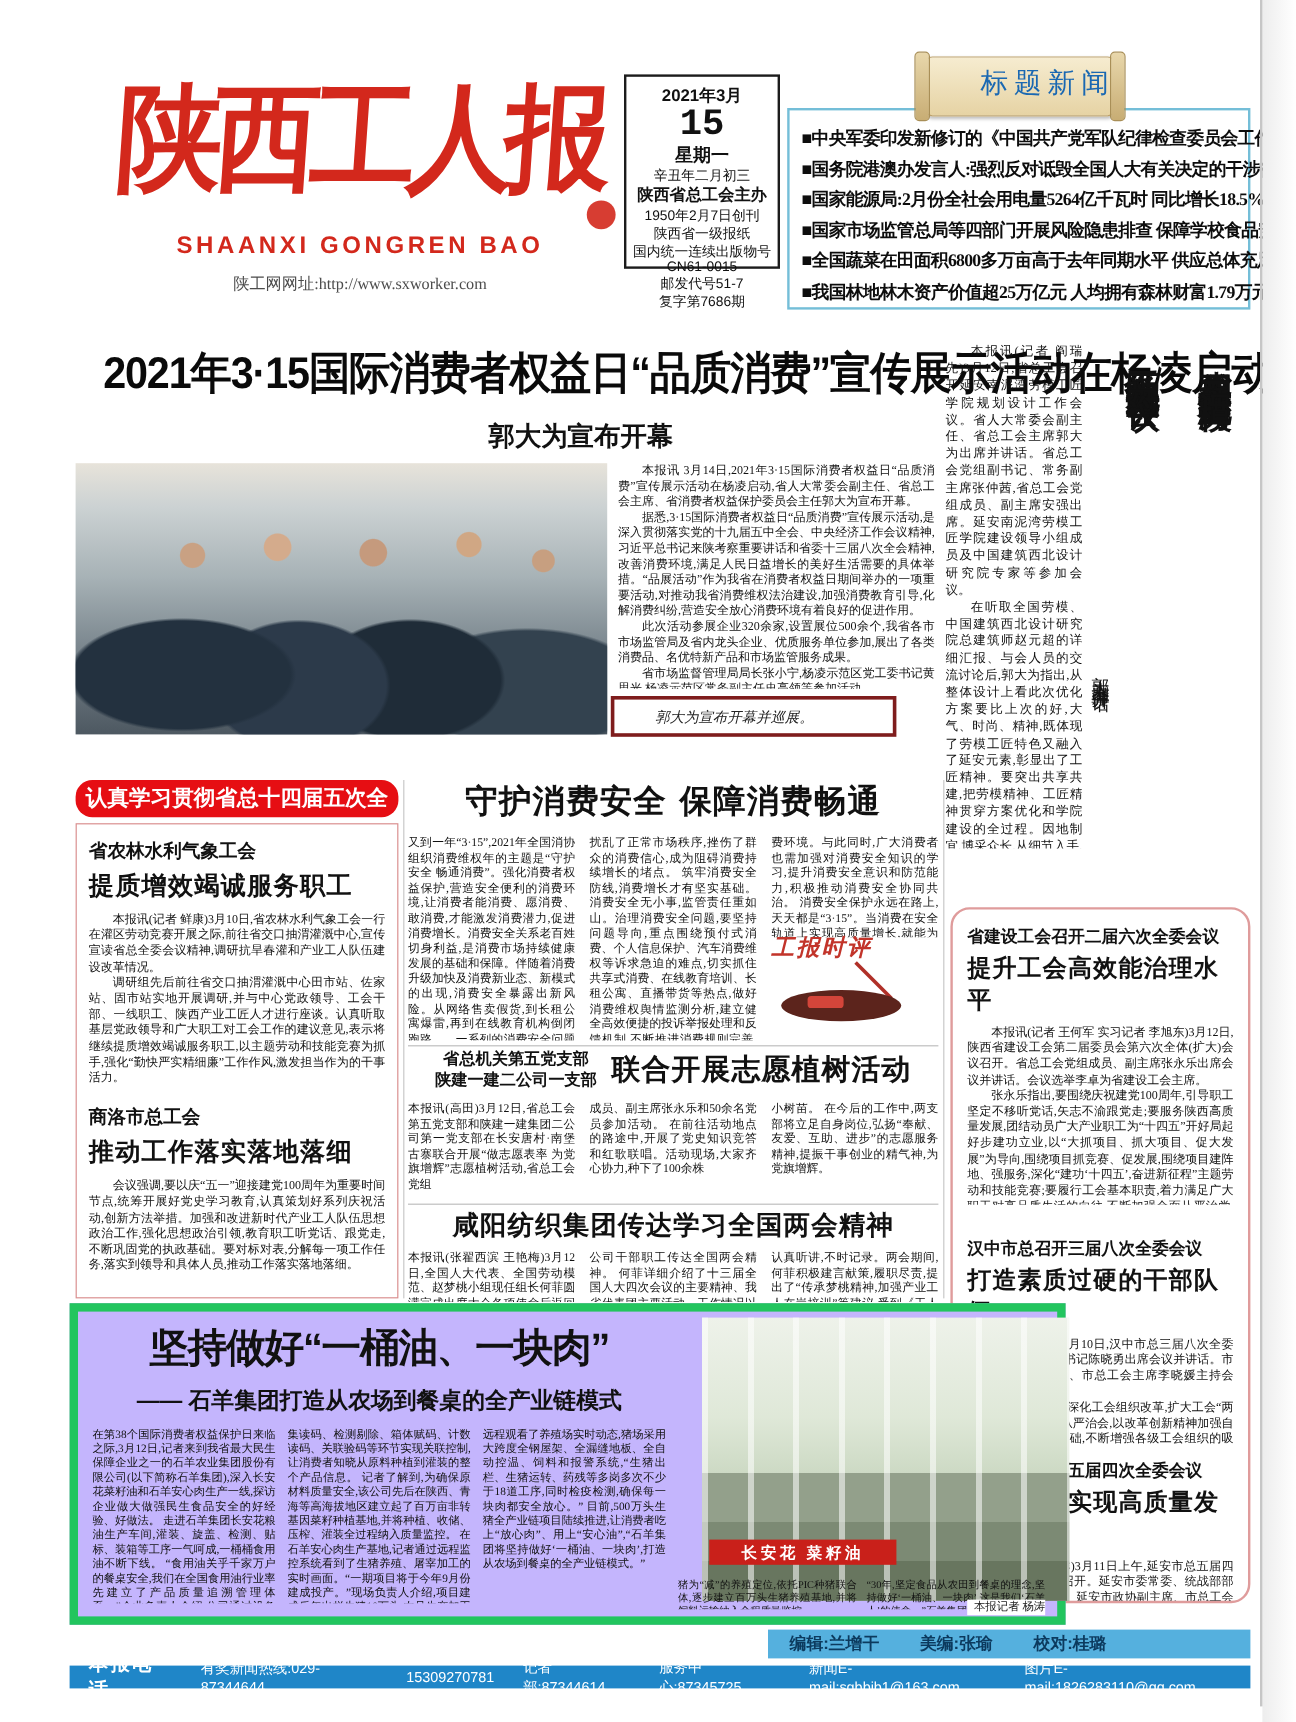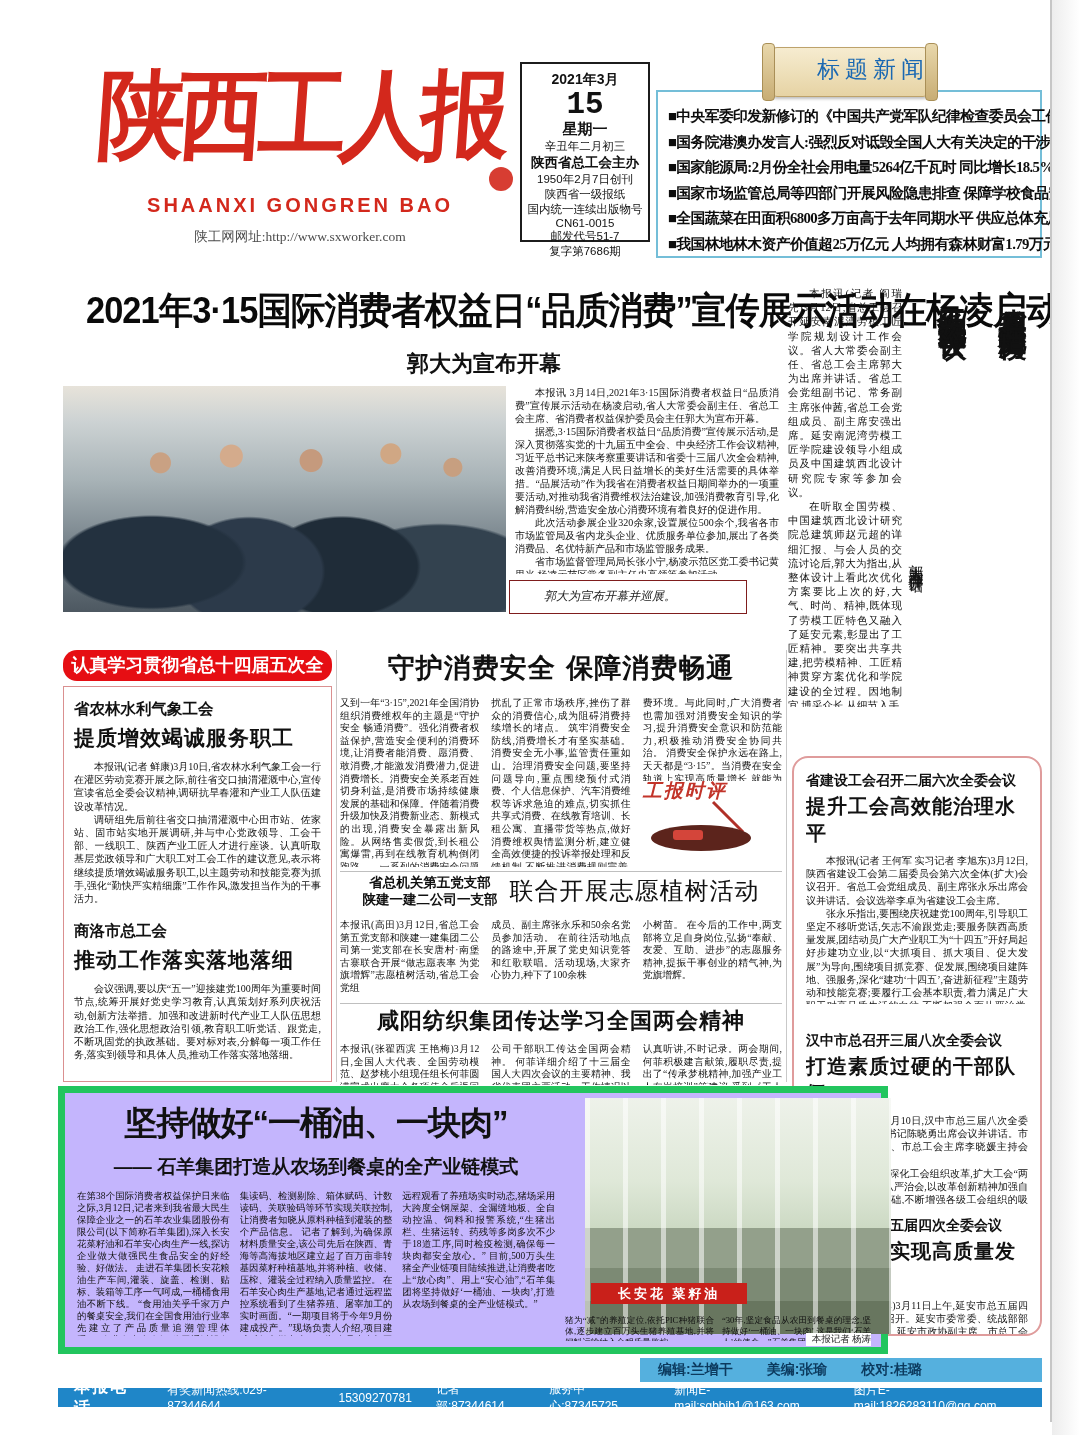--- a/index.html
+++ b/index.html
@@ -19,21 +19,21 @@
   
   .mast-title { left:80px; top:50px; width:440px; height:130px; color:#d3281c; font-weight:bold;
     font-size:88px; line-height:128px; text-align:center; letter-spacing:-7px;
     transform:skewX(-4deg) scaleY(1.1); font-family:"DejaVu Serif",serif; }
   .mast-py { left:80px; top:194px; width:440px; text-align:center; color:#d3281c;
     font-weight:bold; font-size:20px; letter-spacing:3px; }
   .mast-web { left:80px; top:228px; width:440px; text-align:center; color:#4c4c4c; font-size:13.5px; }
   .seal { left:489px; top:167px; width:24px; height:24px; border-radius:50%; background:#d3281c; opacity:.9; }
 
   
-  .datebox { left:520px; top:62px; width:130px; height:180px; border:2px solid #1c1c1c;
+  .datebox { left:520px; top:62px; width:130px; height:162px; border:2px solid #1c1c1c;
     display:flex; flex-direction:column; align-items:center; justify-content:space-between;
     padding:7px 2px; text-align:center; }
   .db-ym { font-size:14px; font-weight:bold; }
   .db-day { font-size:31px; font-weight:bold; line-height:1; font-family:Liberation Mono, monospace; }
   .db-wk { font-size:15px; font-weight:bold; }
   .db-s { font-size:11.5px; }
   .db-org { font-size:13.5px; font-weight:bold; }
 
   
   .hn-box { left:656px; top:90px; width:386px; height:168px; border:2px solid #74bed8; background:#fff; }
@@ -58,21 +58,21 @@
       radial-gradient(circle at 38% 31%, #d4ab8c 0 11px, rgba(0,0,0,0) 12px),
       radial-gradient(circle at 56% 33%, #c59a7d 0 11px, rgba(0,0,0,0) 12px),
       radial-gradient(circle at 74% 30%, #d0a784 0 10px, rgba(0,0,0,0) 11px),
       radial-gradient(circle at 88% 36%, #c79f80 0 9px, rgba(0,0,0,0) 10px),
       radial-gradient(ellipse at 20% 78%, #23313f 0 18%, rgba(0,0,0,0) 19%),
       radial-gradient(ellipse at 42% 82%, #2c3a4a 0 20%, rgba(0,0,0,0) 21%),
       radial-gradient(ellipse at 63% 80%, #1f2c38 0 19%, rgba(0,0,0,0) 20%),
       radial-gradient(ellipse at 85% 83%, #33424f 0 18%, rgba(0,0,0,0) 19%),
       linear-gradient(180deg,#e7e3da 0%,#ccd2d3 16%,#a7b2b6 42%,#77838b 70%,#4d5861 100%);
   }
-  .caption-box { left:509px; top:580px; width:238px; height:34px; border:1px solid #7f1d1d;
+  .caption-box { left:509px; top:580px; width:238px; height:34px; border:3px solid #7f1d1d;
     font-size:12px; font-style:italic; line-height:31px; padding-left:34px; color:#222; }
 
   
   .lead-art { left:515px; top:386px; width:264px; height:188px; font-size:10px; line-height:13px; }
 
   
   .right-story { left:788px; top:287px; width:114px; height:420px; font-size:10.5px; line-height:14.2px; }
   .vert-hl { left:916px; top:286px; width:126px; height:424px; writing-mode:vertical-rl;
     font-weight:900; font-size:28px; letter-spacing:2px; line-height:60px; text-align:left; }
   .vert-sub { left:903px; top:552px; width:22px; height:170px; writing-mode:vertical-rl;
@@ -98,21 +98,21 @@
   .cols .col { flex:1; font-size:9.8px; line-height:12.6px; }
   .consumer .col { height:170px; }
   .stamp { width:128px; height:84px; margin-top:4px; position:relative; }
   .stamp-text { color:#c2342a; font-size:19px; font-weight:bold; font-style:italic; letter-spacing:2px; }
   .c3text { height:84px; overflow:hidden; }
 
   
   .tree { left:340px; top:874px; width:442px; height:128px; }
   .t-head { display:flex; justify-content:center; align-items:center; gap:12px; }
   .t-kicker { font-size:13.5px; font-weight:bold; text-align:center; line-height:17px; }
-  .t-title { font-size:24px; font-weight:400; letter-spacing:1px; }
+  .t-title { font-size:24px; font-weight:700; letter-spacing:1px; }
   .tree .col { height:74px; }
 
   
   .textile { left:340px; top:1006px; width:442px; height:78px; }
   .x-title { text-align:center; font-size:22px; font-weight:900; letter-spacing:1px; }
   .textile .cols { margin-top:7px; }
   .textile .col { height:42px; }
 
   
   .sidebar { left:792px; top:756px; width:250px; height:580px; border:2px solid #df9c9c;

